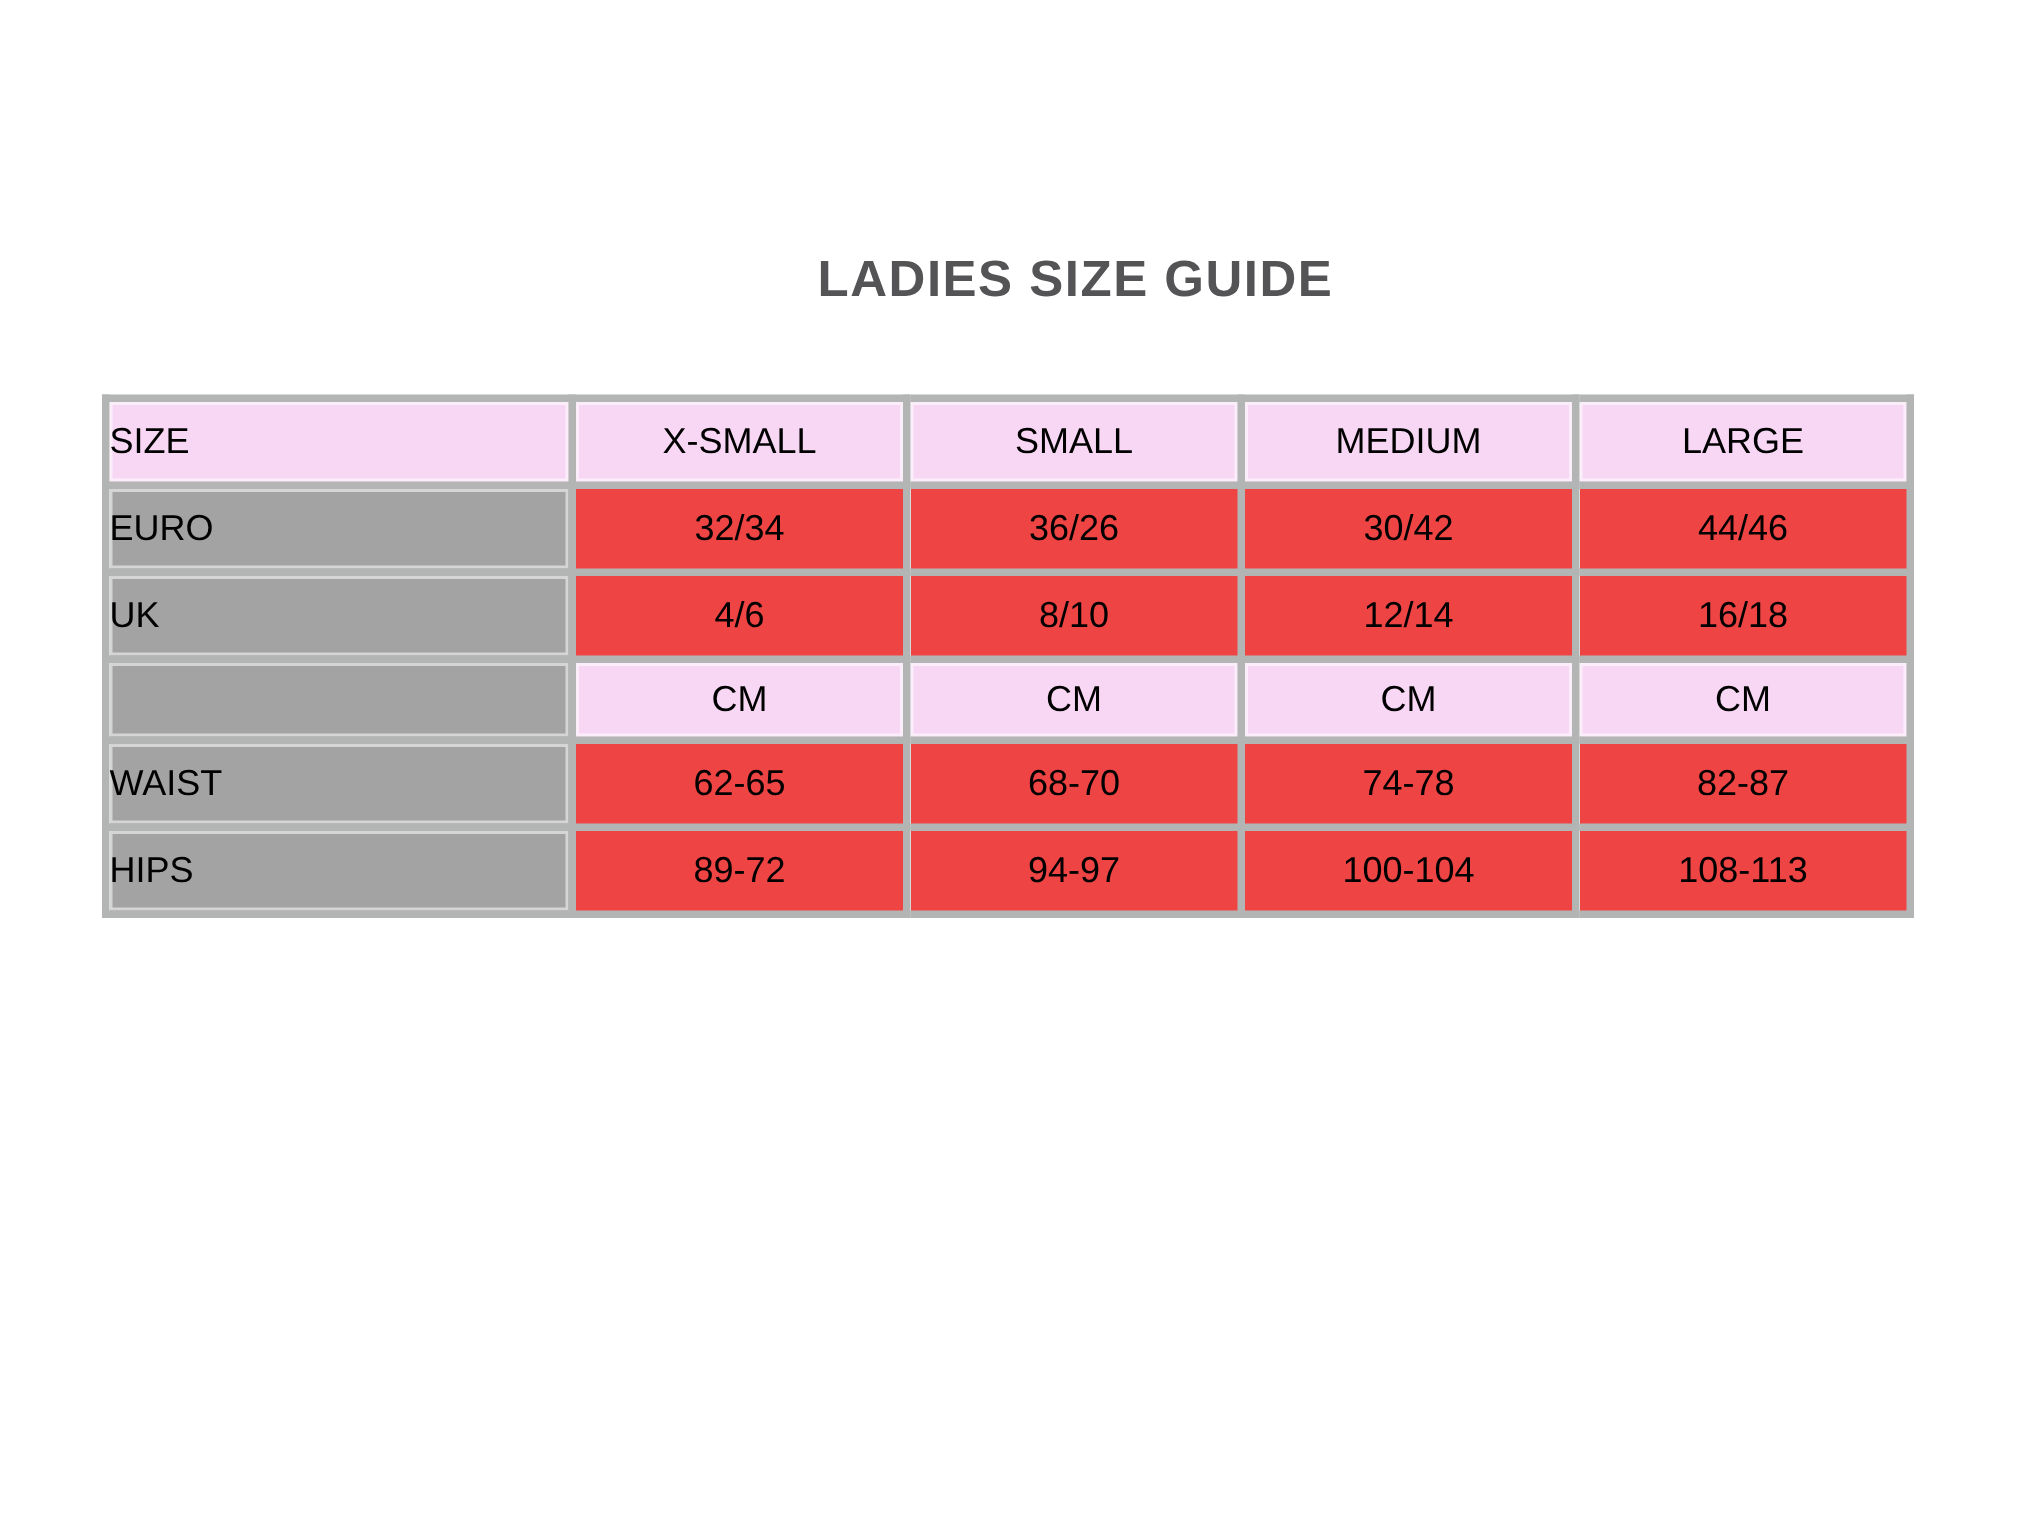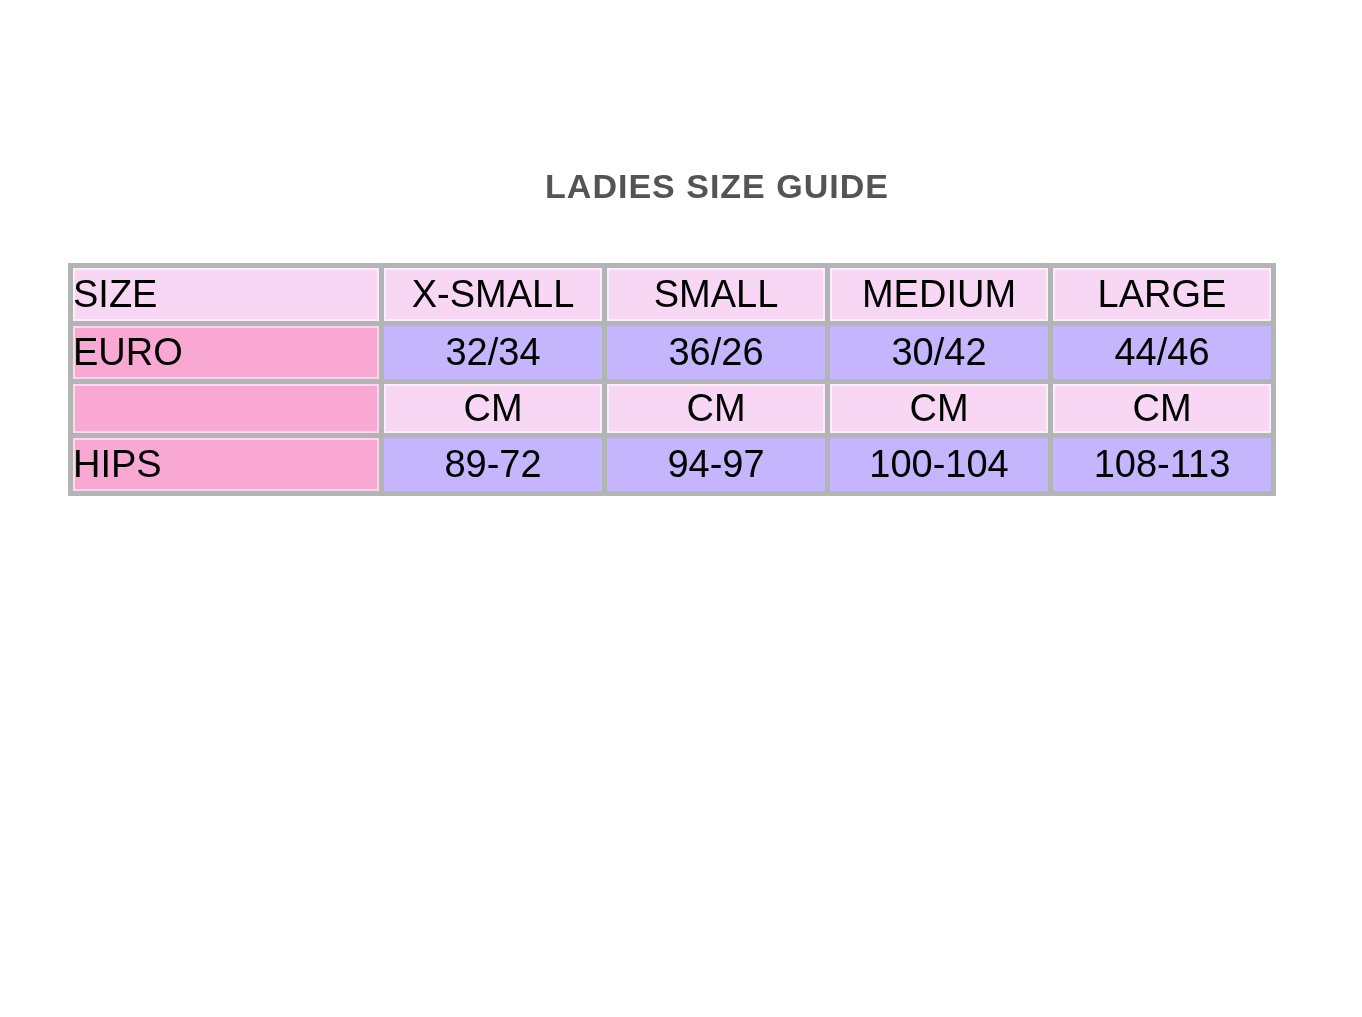--- a/index.html
+++ b/index.html
@@ -27,38 +27,38 @@
   table.size-guide {
     position: absolute;
     left: 68px;
     top: 263px;
     border-collapse: collapse;
     table-layout: fixed;
   }
   table.size-guide td, table.size-guide th {
     border: 5px solid #b2b5b3;
     height: 53px;
-    font-size: 38px;
+    font-size: 24px;
     font-weight: normal;
     color: #000000;
     vertical-align: middle;
     padding: 0;
     overflow: hidden;
     white-space: nowrap;
   }
   .col-label  { width: 311px; }
   .col-size   { width: 223px; }
   .cell-label {
-    background: #f9a8d4;
+    background: #a3a3a3;
     text-align: left;
     padding-left: 13px;
     box-shadow: inset 0 0 0 2px rgba(255,255,255,0.55);
   }
   .cell-value {
-    background: #c4b5fd;
+    background: #ef4444;
     text-align: center;
   }
   tr.pink-row .cell-value,
   tr.pink-row th {
     background: #f8d7f5;
     box-shadow: inset 0 0 0 2px rgba(255,255,255,0.55);
   }
   tr.unit-row td { height: 49px; }
 </style>
 </head>
@@ -84,32 +84,46 @@
     </tr>
 
     <tr>
       <td class="cell-label">EURO</td>
       <td class="cell-value">32/34</td>
       <td class="cell-value">36/26</td>
       <td class="cell-value">30/42</td>
       <td class="cell-value">44/46</td>
     </tr>
 
+    <tr>
+      <td class="cell-label">UK</td>
+      <td class="cell-value">4/6</td>
+      <td class="cell-value">8/10</td>
+      <td class="cell-value">12/14</td>
+      <td class="cell-value">16/18</td>
+    </tr>
 
 
     <tr class="pink-row unit-row">
       <td class="cell-label"></td>
       <td class="cell-value">CM</td>
       <td class="cell-value">CM</td>
       <td class="cell-value">CM</td>
       <td class="cell-value">CM</td>
     </tr>
 
 
 
+    <tr>
+      <td class="cell-label">WAIST</td>
+      <td class="cell-value">62-65</td>
+      <td class="cell-value">68-70</td>
+      <td class="cell-value">74-78</td>
+      <td class="cell-value">82-87</td>
+    </tr>
 
     <tr>
       <td class="cell-label">HIPS</td>
       <td class="cell-value">89-72</td>
       <td class="cell-value">94-97</td>
       <td class="cell-value">100-104</td>
       <td class="cell-value">108-113</td>
     </tr>
   </tbody>
 </table>

